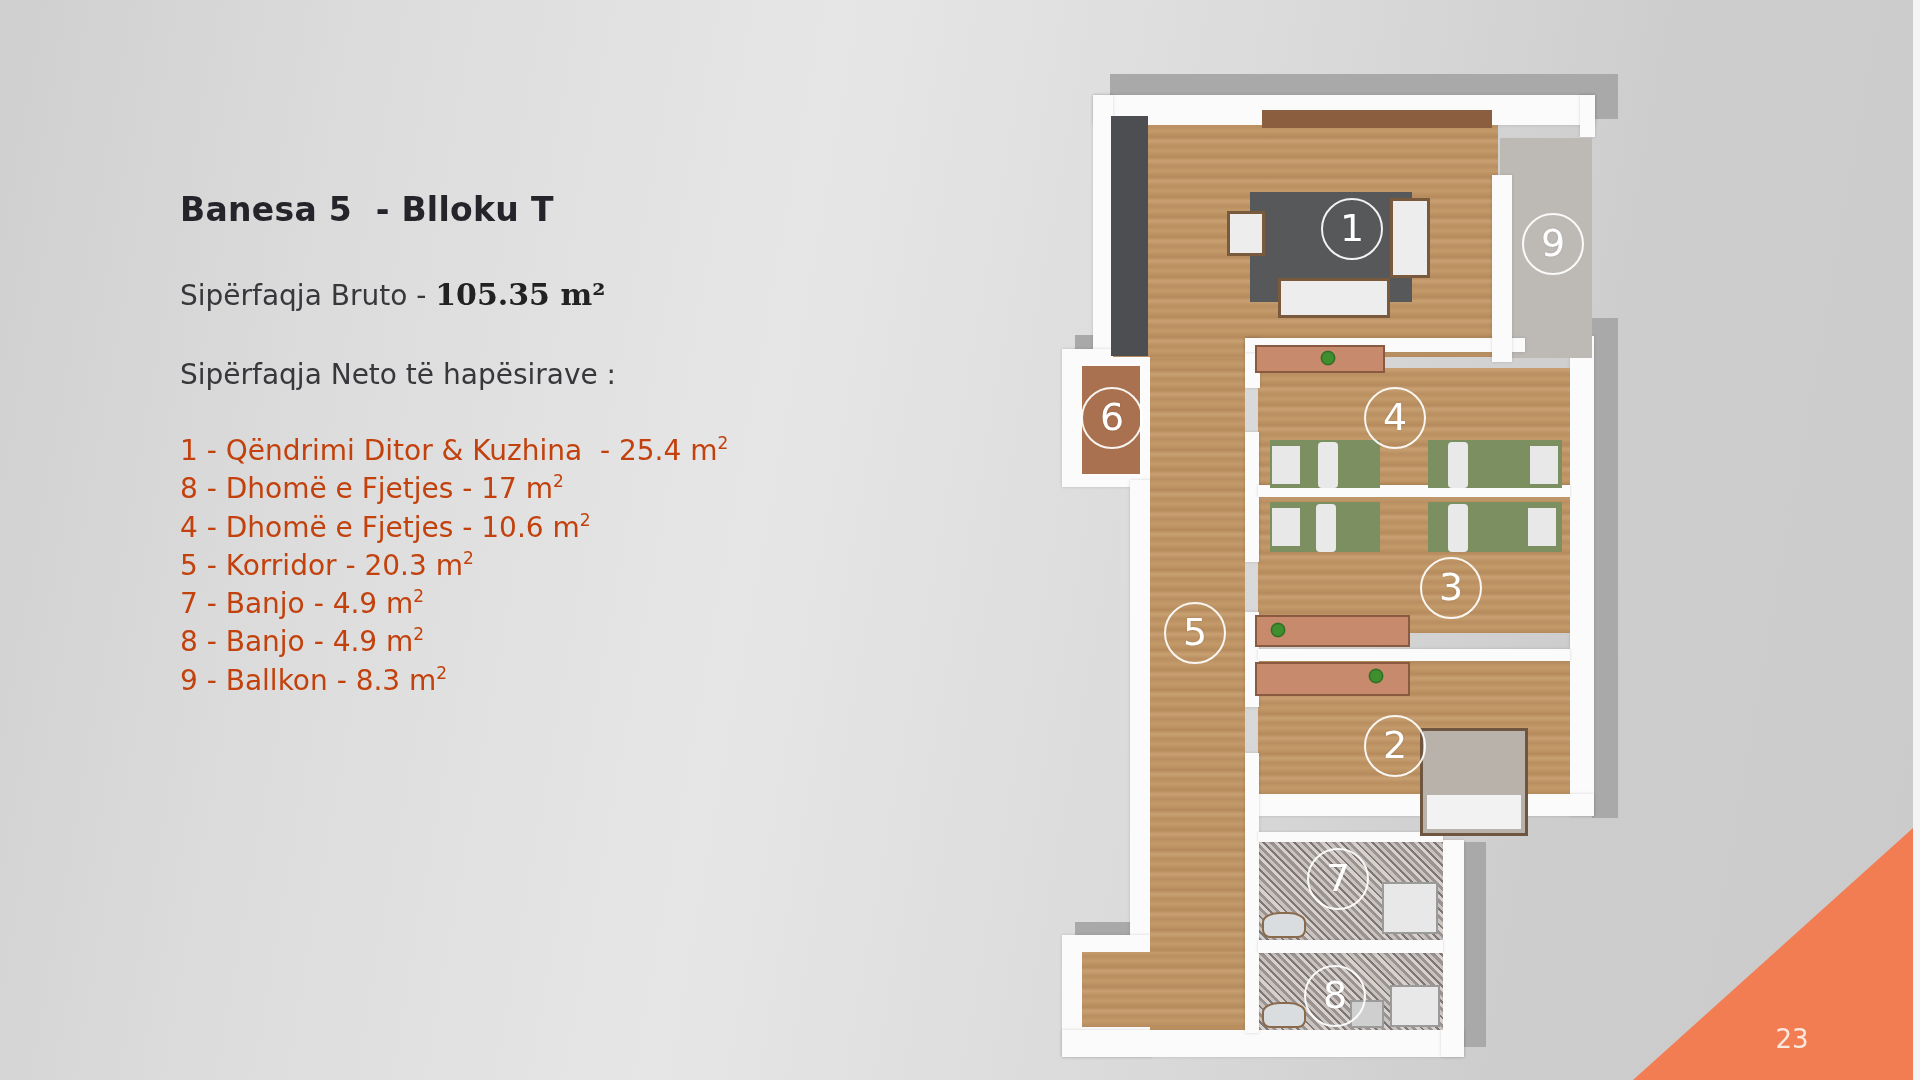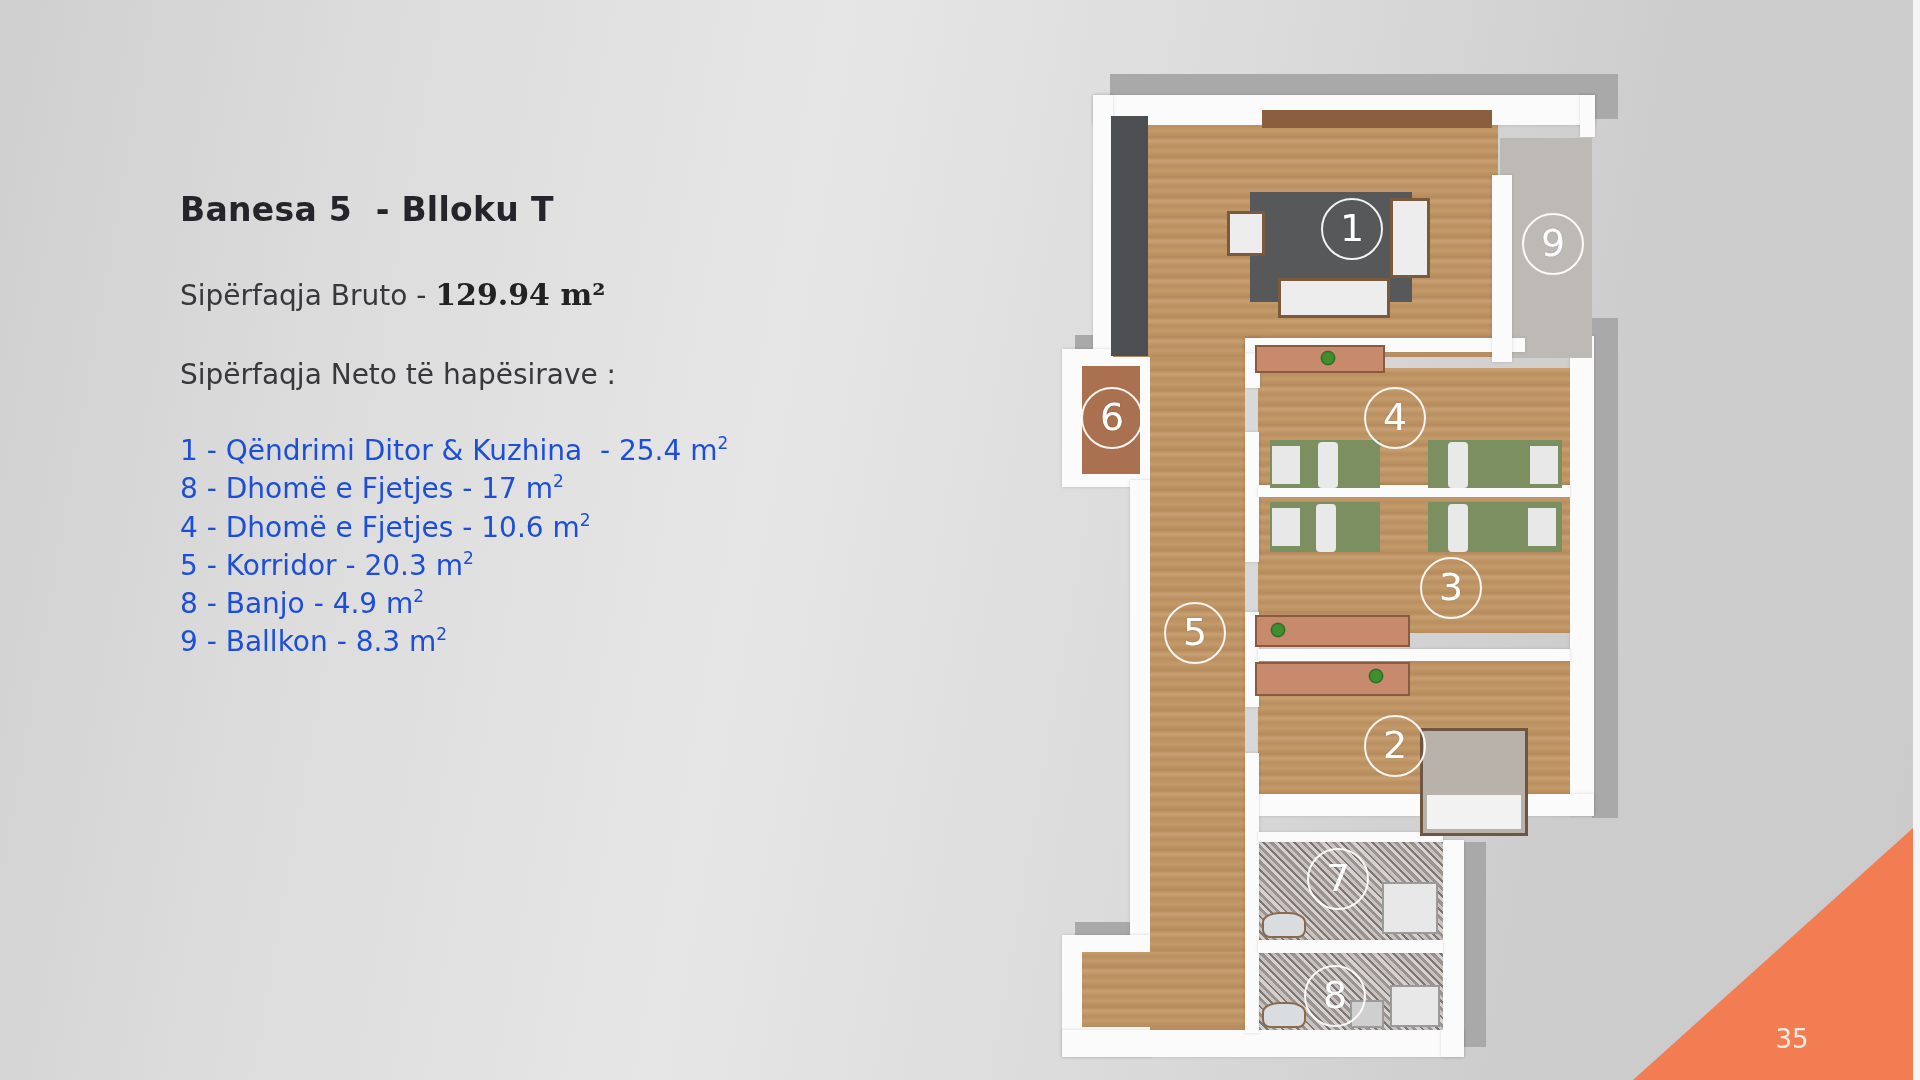--- a/index.html
+++ b/index.html
@@ -9,21 +9,21 @@
     font-family: "DejaVu Sans", sans-serif;
     color: #2a2a2e;
   }
   .right-strip { position: absolute; right: 0; top: 0; width: 7px; height: 1080px; background: #f4f4f4; }
   .text-panel { position: absolute; left: 180px; top: 0; width: 720px; }
   .title { position: absolute; top: 190px; left: 0; font-size: 33px; font-weight: bold; color: #24242a; white-space: pre; letter-spacing: 0.3px; }
   .bruto { position: absolute; top: 277px; left: 0; font-size: 28px; color: #38383c; white-space: nowrap; }
   .bruto .num { font-family: "DejaVu Serif", serif; font-weight: bold; font-size: 30px; color: #222; }
   .neto-heading { position: absolute; top: 358px; left: 0; font-size: 28px; color: #38383c; white-space: nowrap; }
   .room-list { position: absolute; top: 432px; left: 0; margin: 0; padding: 0; list-style: none; }
-  .room-list li { font-size: 28px; line-height: 38.3px; color: #1d4ed8; white-space: pre; }
+  .room-list li { font-size: 28px; line-height: 38.3px; color: #c2410c; white-space: pre; }
   .room-list li sup { font-size: 17px; vertical-align: 11px; line-height: 0; }
 
   .plan { position: absolute; left: 0; top: 0; width: 1920px; height: 1080px; }
   .shadow { position: absolute; background: #a9a9a9; }
   .wall { position: absolute; background: #fbfbfb; box-shadow: 0 0 3px rgba(0,0,0,0.15); }
   .floor { position: absolute; background: repeating-linear-gradient(0deg, #b58a5c 0px, #c39a6a 6px, #b98f61 11px, #c8a072 16px, #b58a5c 20px); }
   .tile { position: absolute; background: repeating-linear-gradient(45deg, #9b9391 0 3px, #d8d2cf 3px 6px, #7f7775 6px 8px, #c9c3c0 8px 11px); }
   .balcony { position: absolute; background: #bdbab6; }
   .rug { position: absolute; background: #575859; }
   .counter { position: absolute; background: #4d4e51; }
@@ -49,28 +49,29 @@
   .page-number { position: absolute; left: 1762px; top: 1024px; width: 60px; text-align: center; color: #fbe9df; font-size: 26px; }
 </style>
 </head>
 <body>
 
 <div class="right-strip"></div>
 
 <div class="text-panel">
   <div class="title">Banesa 5  - Blloku T</div>
   <div class="bruto">
-    <span>Sipërfaqja Bruto - </span><span class="num"><span>129.94</span> <span>m²</span></span>
+    <span>Sipërfaqja Bruto - </span><span class="num"><span>105.35</span> <span>m²</span></span>
   </div>
   <div class="neto-heading">Sipërfaqja Neto të hapësirave :</div>
   <ul class="room-list">
     <li><span>1 - Qëndrimi Ditor &amp; Kuzhina  - 25.4 m</span><sup>2</sup></li>
     <li><span>8 - Dhomë e Fjetjes - 17 m</span><sup>2</sup></li>
     <li><span>4 - Dhomë e Fjetjes - 10.6 m</span><sup>2</sup></li>
     <li><span>5 - Korridor - 20.3 m</span><sup>2</sup></li>
+    <li><span>7 - Banjo - 4.9 m</span><sup>2</sup></li>
     <li><span>8 - Banjo - 4.9 m</span><sup>2</sup></li>
     <li><span>9 - Ballkon - 8.3 m</span><sup>2</sup></li>
   </ul>
 </div>
 
 <div class="plan">
 
   <div class="shadow" style="left:1110px; top:74px; width:508px; height:24px;"></div>
   <div class="shadow" style="left:1594px; top:74px; width:24px; height:45px;"></div>
   <div class="shadow" style="left:1592px; top:318px; width:26px; height:500px;"></div>
@@ -153,13 +154,13 @@
   <div class="room-marker" style="left:1451px; top:588px;">3</div>
   <div class="room-marker" style="left:1395px; top:418px;">4</div>
   <div class="room-marker" style="left:1195px; top:633px;">5</div>
   <div class="room-marker" style="left:1112px; top:418px;">6</div>
   <div class="room-marker" style="left:1338px; top:879px;">7</div>
   <div class="room-marker" style="left:1335px; top:996px;">8</div>
   <div class="room-marker" style="left:1553px; top:244px;">9</div>
 </div>
 
 <div class="corner-triangle"></div>
-<div class="page-number">35</div>
+<div class="page-number">23</div>
 
 </body></html>

